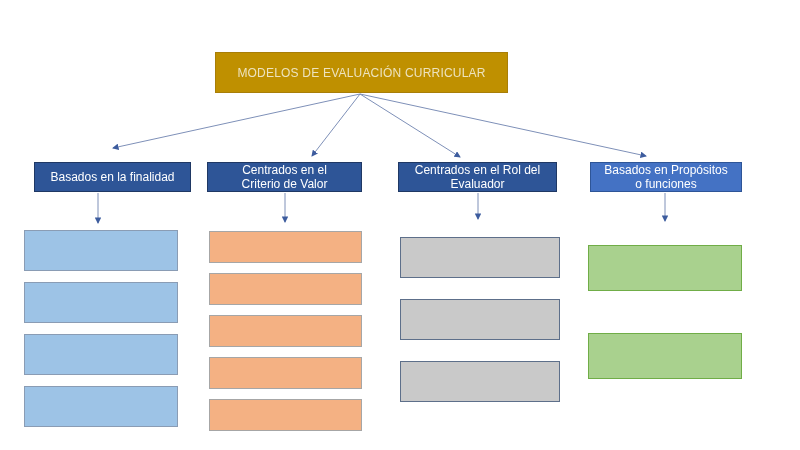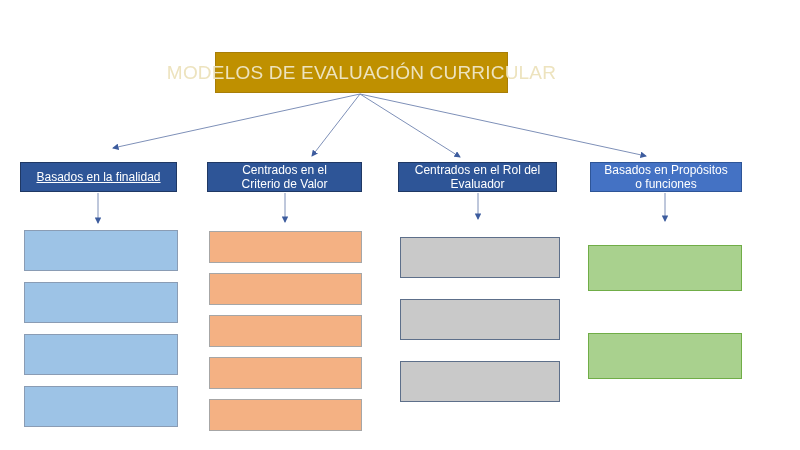--- a/index.html
+++ b/index.html
@@ -14,32 +14,32 @@
   #ah path{fill:var(--arrowhead,#3D5C9E);}
 
   .box{position:absolute;box-sizing:border-box;}
 
   .root{
     left:215px;top:52px;width:293px;height:41px;
     background:var(--gold-fill,#BF9000);
     border:1px solid var(--gold-border,#A87E08);
     color:var(--gold-text,#EDE3BE);
     display:flex;align-items:center;justify-content:center;
-    font-size:19px;letter-spacing:.2px;white-space:nowrap;
+    font-size:12px;letter-spacing:.2px;white-space:nowrap;
   }
 
   .hdr{
     top:162px;height:30px;
     color:var(--hdr-text,#fff);
     display:flex;flex-direction:column;align-items:center;justify-content:center;
     font-size:12px;line-height:14px;text-align:center;white-space:nowrap;
   }
   .hdr.dark{background:var(--hdr-dark-fill,#2E5597);border:1px solid var(--hdr-dark-border,#1F3864);}
   .hdr.light{background:var(--hdr-light-fill,#4472C4);border:1px solid var(--hdr-light-border,#2E5597);}
-  #hdr-finalidad{left:20px;width:157px;text-decoration:underline;}
+  #hdr-finalidad{left:34px;width:157px;}
   #hdr-criterio{left:207px;width:155px;}
   #hdr-rol{left:398px;width:159px;}
   #hdr-propositos{left:590px;width:152px;text-align:center;}
 
   .col{position:absolute;display:flex;flex-direction:column;}
   .item{box-sizing:border-box;border:1px solid;width:100%;}
   #col-finalidad{left:24px;top:230px;width:154px;gap:11px;}
   #col-finalidad .item{height:41px;background:var(--col1-fill,#9DC3E6);border-color:var(--col1-border,#8A9CB4);}
   #col-criterio{left:209px;top:231px;width:153px;gap:10px;}
   #col-criterio .item{height:32px;background:var(--col2-fill,#F4B183);border-color:var(--col2-border,#A6A6A6);}

